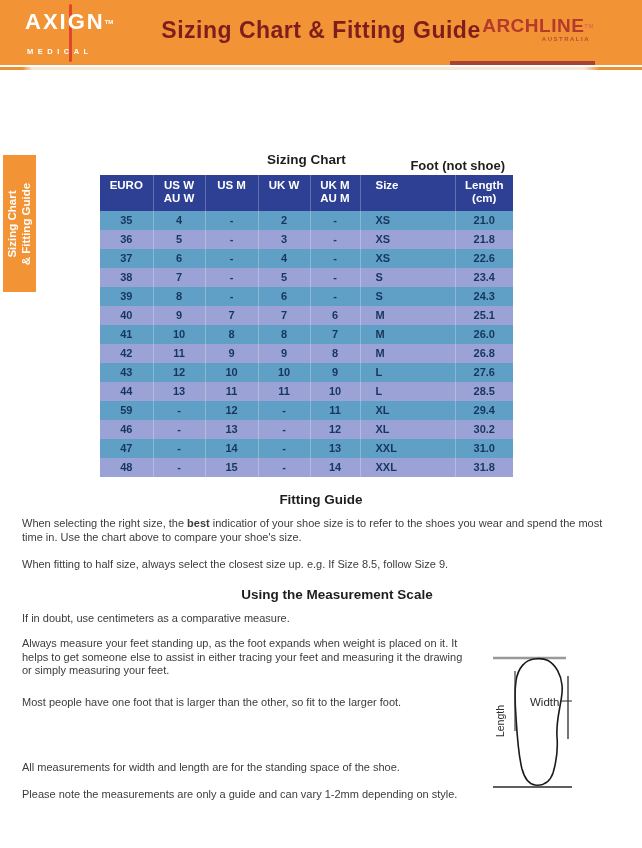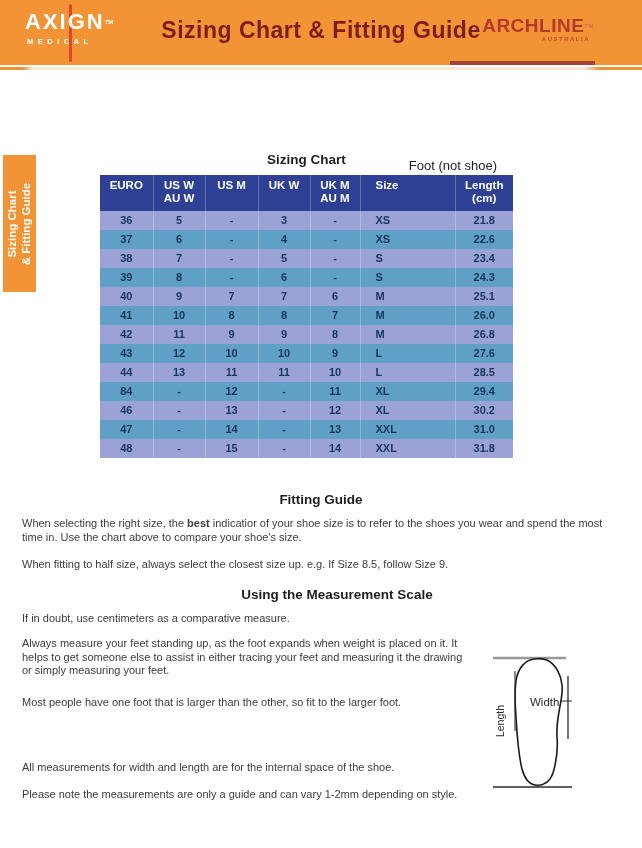--- a/index.html
+++ b/index.html
@@ -19,41 +19,41 @@
   
   .banner{position:absolute;left:0;top:0;width:642px;height:65px;background:var(--orange);}
   .banner-strip{position:absolute;left:450px;top:61px;width:145px;height:4px;background:#A34435;}
   .divider{position:absolute;left:0;top:67px;width:642px;height:3px;
     background:linear-gradient(to right,#EE8F30 0 3.5%,#F6E8D6 5% 91%,#EE8F30 93.5% 100%);}
 
   .logo-axign{position:absolute;left:25px;top:10px;width:95px;height:48px;}
   .axign-stroke{position:absolute;left:44px;top:-6px;width:3px;height:58px;background:#E0452E;border-radius:2px;}
   .axign-word{position:relative;color:#fff;font-size:22px;font-weight:bold;letter-spacing:2px;line-height:24px;}
   .axign-tm{font-size:6px;vertical-align:top;letter-spacing:0;}
-  .axign-sub{position:relative;color:#fff;font-size:7.5px;font-weight:bold;letter-spacing:4.5px;margin-top:3px;padding-left:2px;}
+  .axign-sub{position:relative;color:#fff;font-size:7.5px;font-weight:bold;letter-spacing:4.5px;margin-top:13px;padding-left:2px;}
 
   .banner-title{position:absolute;left:0;top:17px;width:642px;text-align:center;
     color:#7f1d1d;font-size:23px;font-weight:bold;letter-spacing:0.5px;}
 
   .logo-archline{position:absolute;right:48px;top:16px;text-align:right;}
   .arch-word{color:var(--brick);font-size:19px;font-weight:bold;letter-spacing:0.5px;line-height:20px;}
   .arch-tm{font-size:6px;color:#E0694C;vertical-align:top;}
   .arch-sub{color:#C04A30;font-size:6px;font-weight:bold;letter-spacing:1.5px;margin-top:0px;padding-right:4px;}
 
   
   .side-tab{position:absolute;left:3px;top:155px;width:33px;height:137px;background:var(--orange);}
   .side-tab-inner{position:absolute;left:50%;top:50%;width:137px;height:30px;
     transform:translate(-50%,-50%) rotate(-90deg);
     color:#fff;font-weight:bold;font-size:11.5px;line-height:14px;text-align:center;white-space:nowrap;}
 
   
   .chart-titles{position:absolute;left:100px;top:150px;width:413px;height:26px;}
   .chart-title{position:absolute;left:0;top:2px;width:100%;text-align:center;
     font-size:13.5px;font-weight:bold;color:var(--ink);}
-  .foot-label{position:absolute;right:16px;top:8px;font-size:13px;font-weight:normal;color:var(--ink);}
+  .foot-label{position:absolute;right:8px;top:8px;font-size:13px;font-weight:bold;color:var(--ink);}
 
   table.sizing{position:absolute;left:100px;top:175px;width:413px;border-collapse:collapse;table-layout:fixed;}
   table.sizing th{background:var(--navy);color:#fff;font-size:11.5px;font-weight:bold;
     height:36px;vertical-align:top;padding-top:4px;text-align:center;line-height:13px;}
   table.sizing td{height:19px;text-align:center;font-size:11px;font-weight:bold;
     color:var(--cellText);padding:0;line-height:19px;}
   table.sizing th:not(:first-child), table.sizing td:not(:first-child){border-left:1px solid rgba(255,255,255,0.25);}
   table.sizing tr.odd td{background:var(--steel);}
   table.sizing tr.even td{background:var(--peri);}
   table.sizing .col-size{text-align:left;padding-left:15px;}
@@ -118,20 +118,29 @@
           <th><span>EURO</span></th>
           <th><span>US W</span><br><span>AU W</span></th>
           <th><span>US M</span></th>
           <th><span>UK W</span></th>
           <th><span>UK M</span><br><span>AU M</span></th>
           <th class="col-size"><span>Size</span></th>
           <th><span>Length</span><br><span>(cm)</span></th>
         </tr>
       </thead>
     <tbody id="size-body">
+        <tr class="odd">
+          <td>35</td>
+          <td>4</td>
+          <td>-</td>
+          <td>2</td>
+          <td>-</td>
+          <td class="col-size">XS</td>
+          <td>21.0</td>
+        </tr>
         <tr class="even">
           <td>36</td>
           <td>5</td>
           <td>-</td>
           <td>3</td>
           <td>-</td>
           <td class="col-size">XS</td>
           <td>21.8</td>
         </tr>
         <tr class="odd">
@@ -200,21 +209,21 @@
         <tr class="even">
           <td>44</td>
           <td>13</td>
           <td>11</td>
           <td>11</td>
           <td>10</td>
           <td class="col-size">L</td>
           <td>28.5</td>
         </tr>
         <tr class="odd">
-          <td>84</td>
+          <td>59</td>
           <td>-</td>
           <td>12</td>
           <td>-</td>
           <td>11</td>
           <td class="col-size">XL</td>
           <td>29.4</td>
         </tr>
         <tr class="even">
           <td>46</td>
           <td>-</td>
@@ -246,21 +255,21 @@
   </table>
 
   <div class="sec-heading" style="top:492px;">Fitting Guide</div>
   <p class="para" style="top:517px;width:600px;"><span>When selecting the right size, the </span><b>best</b><span> indicatior of your shoe size is to refer to the shoes you wear and spend the most time in. Use the chart above to compare your shoe's size.</span></p>
   <p class="para" style="top:558px;width:600px;">When fitting to half size, always select the closest size up. e.g. If Size 8.5, follow Size 9.</p>
 
   <div class="sec-heading" style="top:587px;padding-left:32px;">Using the Measurement Scale</div>
   <p class="para" style="top:637px;width:452px;">Always measure your feet standing up, as the foot expands when weight is placed on it. It helps to get someone else to assist in either tracing your feet and measuring it the drawing or simply measuring your feet.</p>
   <p class="para" style="top:612px;width:600px;">If in doubt, use centimeters as a comparative measure.</p>
   <p class="para" style="top:696px;width:452px;">Most people have one foot that is larger than the other, so fit to the larger foot.</p>
-  <p class="para" style="top:761px;width:600px;">All measurements for width and length are for the internal space of the shoe.</p>
+  <p class="para" style="top:761px;width:600px;">All measurements for width and length are for the standing space of the shoe.</p>
   <p class="para" style="top:788px;width:460px;">Please note the measurements are only a guide and can vary 1-2mm depending on style.</p>
 
   <svg class="foot-diagram" viewBox="0 0 152 152">
     <line x1="5" y1="13" x2="78" y2="13" stroke="#999999" stroke-width="2.6"></line>
     <line x1="5" y1="142" x2="84" y2="142" stroke="#2A2A2A" stroke-width="1.3"></line>
     <path fill="#ffffff" stroke="#1A1A1A" stroke-width="1.6" d="M 46 14
          C 38 15, 30 22, 28 36
          C 26.5 46, 27 58, 28 72
          C 29 88, 30 108, 34 124
          C 36.5 133, 40 139, 47 140

